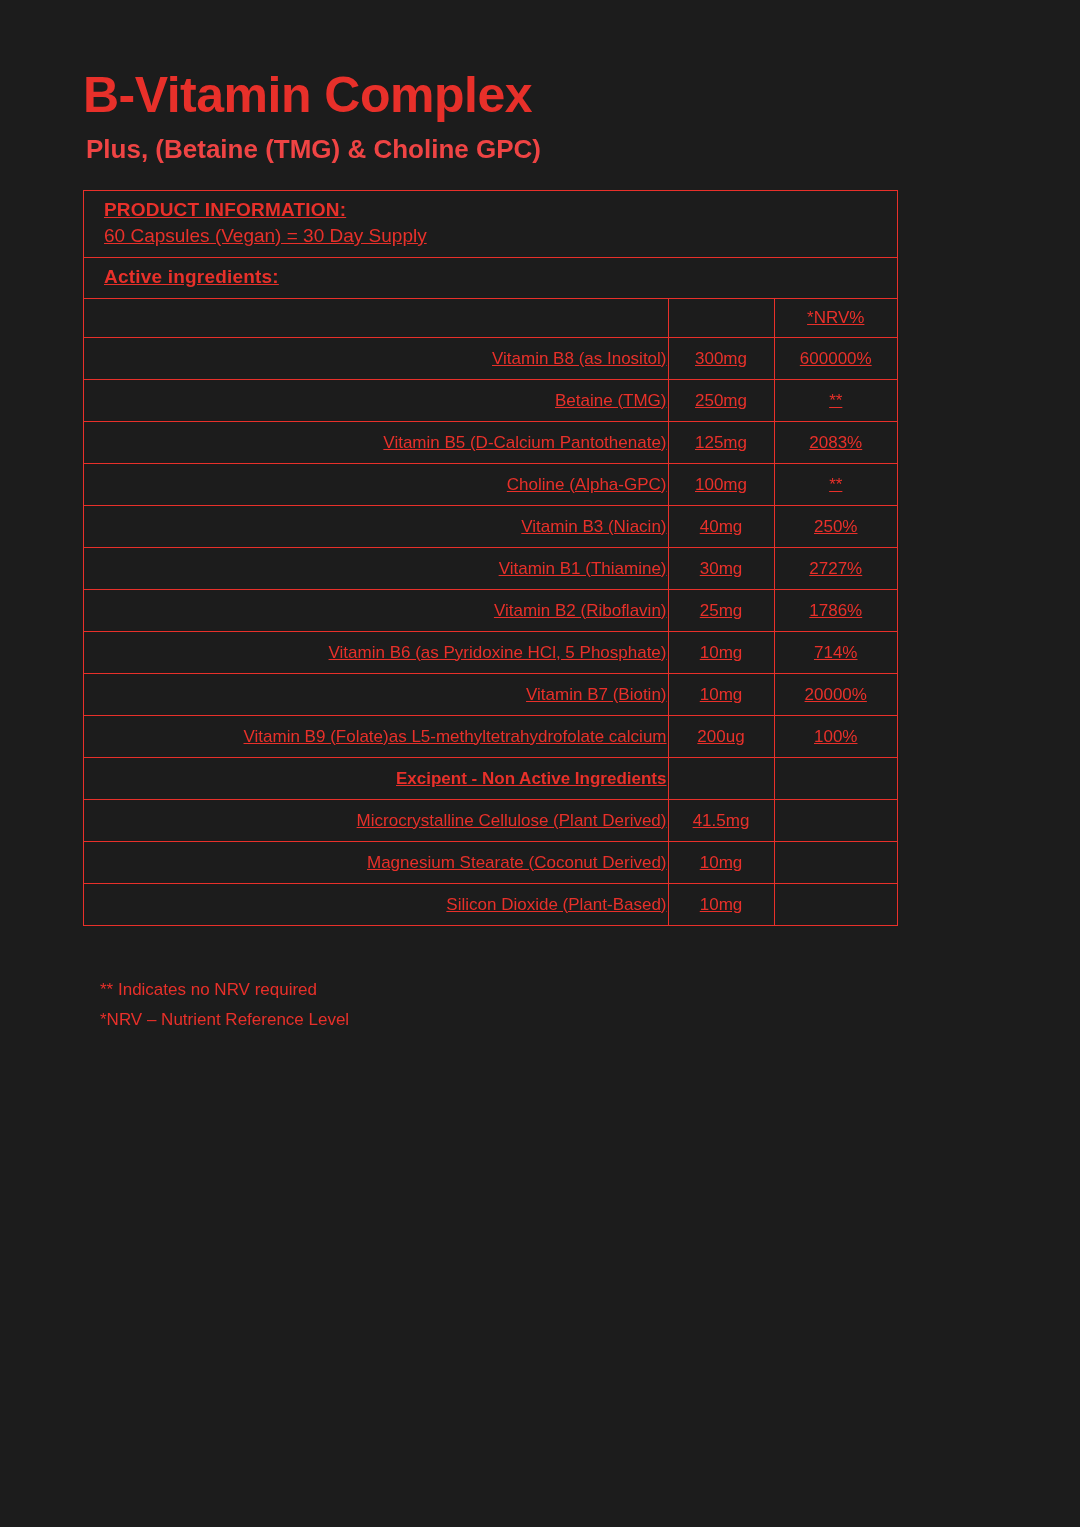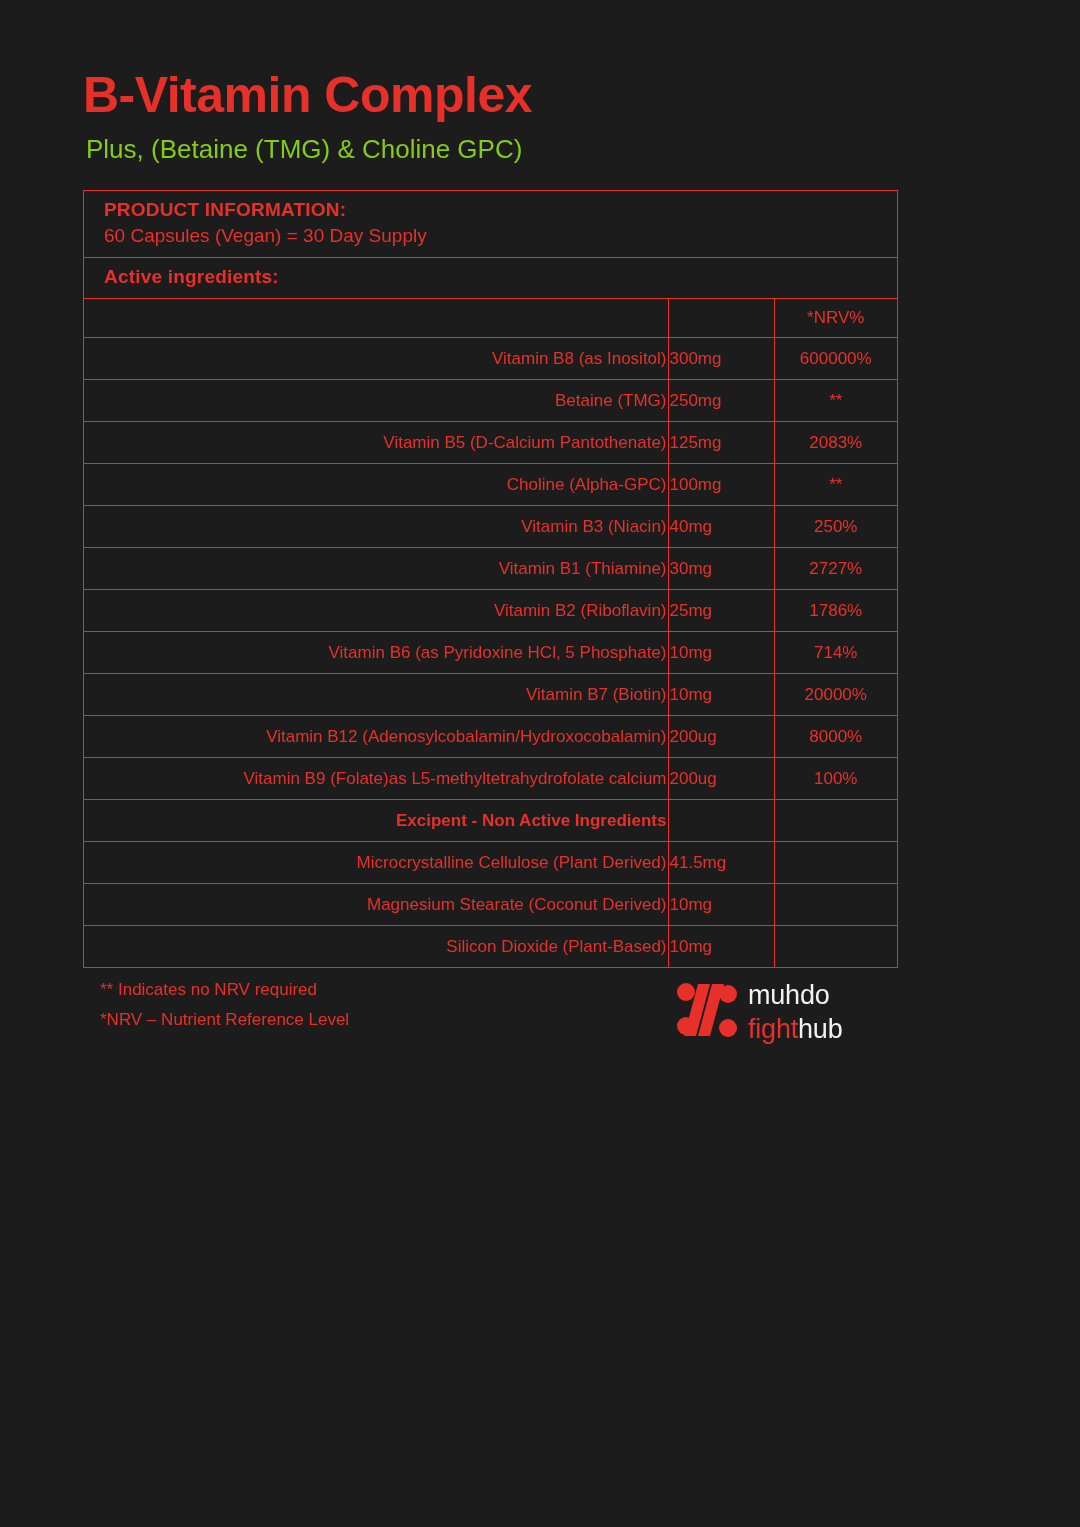--- a/index.html
+++ b/index.html
@@ -29,32 +29,33 @@
     font-weight: bold;
     letter-spacing: -0.5px;
     color: #e8302a;
     line-height: 1.0;
   }
   .subtitle {
     position: absolute;
     left: 86px;
     top: 136px;
     font-size: 26px;
-    font-weight: normal;
-    color: #84cc16;
+    font-weight: bold;
+    color: #ef4444;
     line-height: 1.0;
   }
 
   .table-wrap {
     position: absolute;
     left: 83px;
     top: 190px;
     width: 815px;
     border: 1px solid #e8302a;
     box-sizing: border-box;
+    text-decoration: underline;
   }
   .band {
     border-bottom: 1px solid #e8302a;
     padding: 8px 20px 10px 20px;
   }
   .band .line1 {
     font-size: 19px;
     font-weight: bold;
     letter-spacing: 0.2px;
   }
@@ -82,20 +83,21 @@
     color: #e8302a;
     height: 39px;
     vertical-align: middle;
   }
   table.nutri td:last-child { border-right: none; }
   td.name {
     padding-left: 20px;
     text-align: right;
   }
   td.amt {
+    text-align: center;
   }
   td.nrv {
     text-align: center;
   }
   col.c-name { width: 584px; }
   col.c-amt  { width: 106px; }
   col.c-nrv  { width: 123px; }
 
   tr.header-row td {
     border-top: none;
@@ -210,25 +212,20 @@
           <td class="name">Vitamin B6  (as Pyridoxine HCl, 5 Phosphate)</td>
           <td class="amt">10mg</td>
           <td class="nrv">714%</td>
         </tr>
         <tr>
           <td class="name">Vitamin B7 (Biotin)</td>
           <td class="amt">10mg</td>
           <td class="nrv">20000%</td>
         </tr>
         <tr>
-          <td class="name">Vitamin B12 (Adenosylcobalamin/Hydroxocobalamin)</td>
-          <td class="amt">200ug</td>
-          <td class="nrv">8000%</td>
-        </tr>
-        <tr>
           <td class="name">Vitamin B9 (Folate)as L5-methyltetrahydrofolate  calcium</td>
           <td class="amt">200ug</td>
           <td class="nrv">100%</td>
         </tr>
 
         <tr class="excipient">
           <td class="name">Excipent - Non Active Ingredients</td>
           <td class="amt"></td>
           <td class="nrv"></td>
         </tr>
@@ -250,32 +247,14 @@
         </tr>
       </tbody>
     </table>
   </div>
 
   <div class="footnotes">
     <div>** Indicates no NRV required</div>
     <div>*NRV – Nutrient Reference Level</div>
   </div>
 
-  <div class="logo">
-    <div class="logo-mark">
-      <svg width="62" height="62" viewBox="0 0 62 62" aria-hidden="true">
-        <g fill="#e8302a">
-          <circle cx="10" cy="12" r="9"></circle>
-          <circle cx="10" cy="46" r="9"></circle>
-          <path d="M22 4 L34 4 L20 56 L8 56 Z"></path>
-          <path d="M36 4 L48 4 L34 56 L22 56 Z"></path>
-          <circle cx="52" cy="14" r="9"></circle>
-          <circle cx="52" cy="48" r="9"></circle>
-        </g>
-      </svg>
-    </div>
-    <div class="logo-text">
-      <div class="l1">muhdo</div>
-      <div class="l2"><span class="fight">fight</span><span>hub</span></div>
-    </div>
-  </div>
 
 </div>
 
 </body></html>

